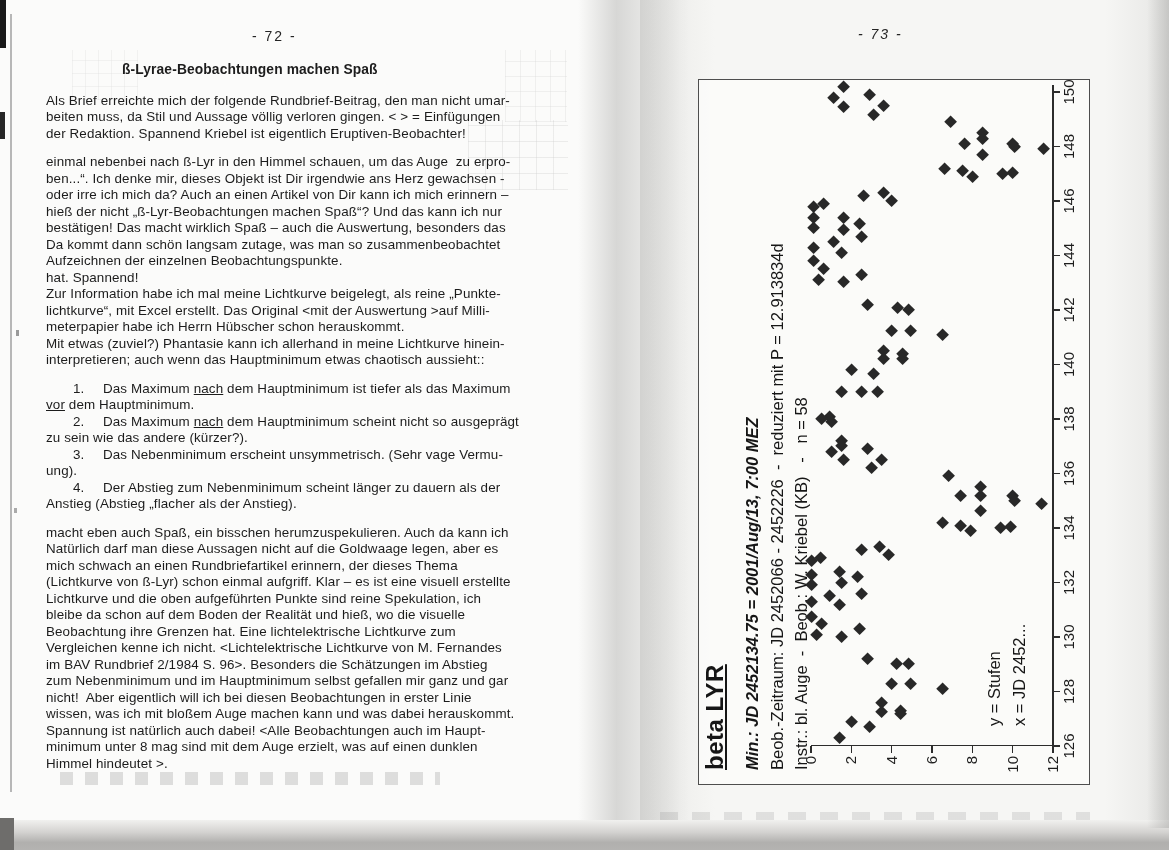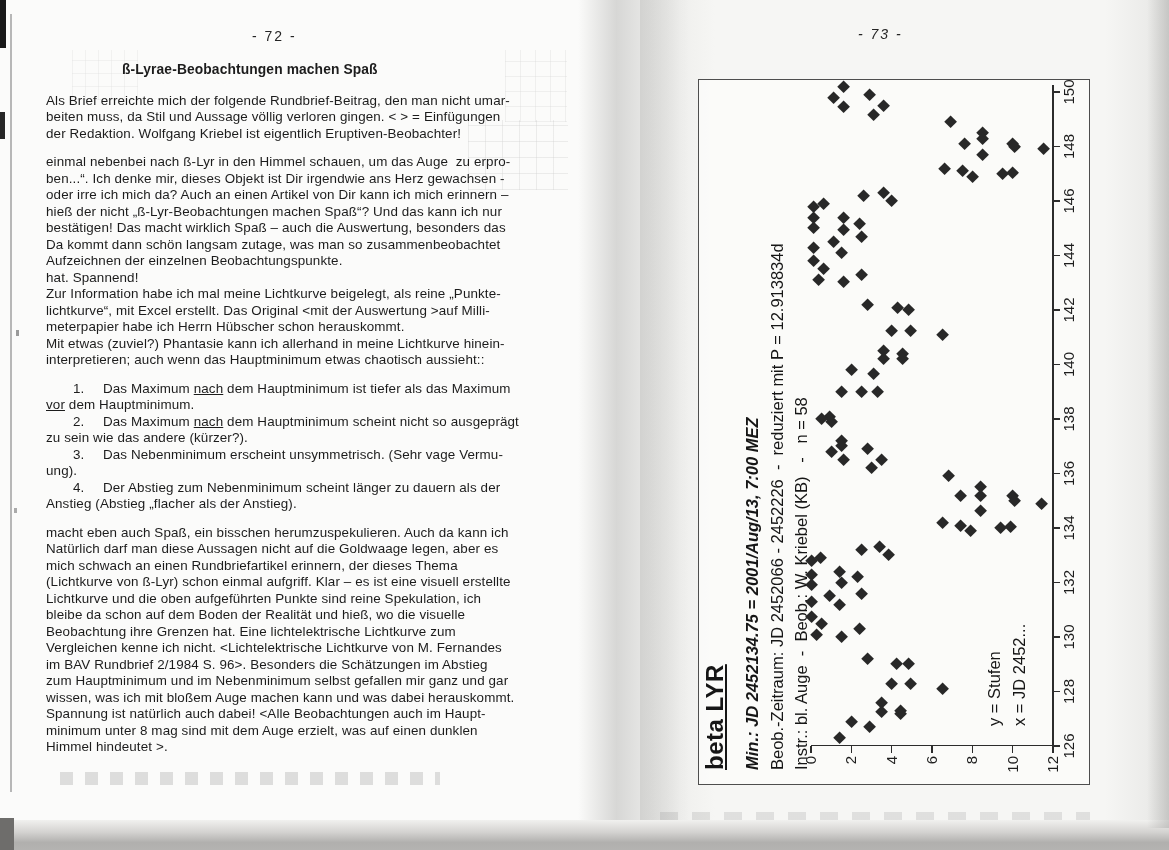--- a/index.html
+++ b/index.html
@@ -93,21 +93,21 @@
 <div class="abs bottom-band"></div>
 <div class="abs corner-dark"></div>
 <div class="abs right-edge"></div>
 
 <div class="abs pg-header hdr-left">-  72  -</div>
 <div class="abs col">
   <div class="doc-title">ß-Lyrae-Beobachtungen machen Spaß</div>
   <div class="para">
       <div class="line">Als Brief erreichte mich der folgende Rundbrief-Beitrag, den man nicht umar-</div>
       <div class="line">beiten muss, da Stil und Aussage völlig verloren gingen. &lt; &gt; = Einfügungen</div>
-      <div class="line">der Redaktion. Wolfgang Kriebel ist eigentlich Eruptiven-Beobachter!</div>
+      <div class="line">der Redaktion. Spannend Kriebel ist eigentlich Eruptiven-Beobachter!</div>
     </div>
   <div class="para">
       <div class="line">einmal nebenbei nach ß-Lyr in den Himmel schauen, um das Auge  zu erpro-</div>
       <div class="line">ben...“. Ich denke mir, dieses Objekt ist Dir irgendwie ans Herz gewachsen -</div>
       <div class="line">oder irre ich mich da? Auch an einen Artikel von Dir kann ich mich erinnern –</div>
       <div class="line">hieß der nicht „ß-Lyr-Beobachtungen machen Spaß“? Und das kann ich nur</div>
       <div class="line">bestätigen! Das macht wirklich Spaß – auch die Auswertung, besonders das</div>
       <div class="line">Da kommt dann schön langsam zutage, was man so zusammenbeobachtet</div>
       <div class="line">Aufzeichnen der einzelnen Beobachtungspunkte.</div>
       <div class="line">hat. Spannend!</div>
@@ -142,21 +142,22 @@
   <div class="para">
       <div class="line">macht eben auch Spaß, ein bisschen herumzuspekulieren. Auch da kann ich</div>
       <div class="line">Natürlich darf man diese Aussagen nicht auf die Goldwaage legen, aber es</div>
       <div class="line">mich schwach an einen Rundbriefartikel erinnern, der dieses Thema</div>
       <div class="line">(Lichtkurve von ß-Lyr) schon einmal aufgriff. Klar – es ist eine visuell erstellte</div>
       <div class="line">Lichtkurve und die oben aufgeführten Punkte sind reine Spekulation, ich</div>
       <div class="line">bleibe da schon auf dem Boden der Realität und hieß, wo die visuelle</div>
       <div class="line">Beobachtung ihre Grenzen hat. Eine lichtelektrische Lichtkurve zum</div>
       <div class="line">Vergleichen kenne ich nicht. &lt;Lichtelektrische Lichtkurve von M. Fernandes</div>
       <div class="line">im BAV Rundbrief 2/1984 S. 96&gt;. Besonders die Schätzungen im Abstieg</div>
-      <div class="line">zum Hauptminimum und im Nebenminimum selbst gefallen mir ganz und gar</div>
+      <div class="line">zum Nebenminimum und im Hauptminimum selbst gefallen mir ganz und gar</div>
+      <div class="line">nicht!  Aber eigentlich will ich bei diesen Beobachtungen in erster Linie</div>
       <div class="line">wissen, was ich mit bloßem Auge machen kann und was dabei herauskommt.</div>
       <div class="line">Spannung ist natürlich auch dabei! &lt;Alle Beobachtungen auch im Haupt-</div>
       <div class="line">minimum unter 8 mag sind mit dem Auge erzielt, was auf einen dunklen</div>
       <div class="line">Himmel hindeutet &gt;.</div>
     </div>
 </div>
 
 <div class="abs pg-header hdr-right">-  73  -</div>
 <div class="abs chart-outer">
   <div class="chart-rot">

